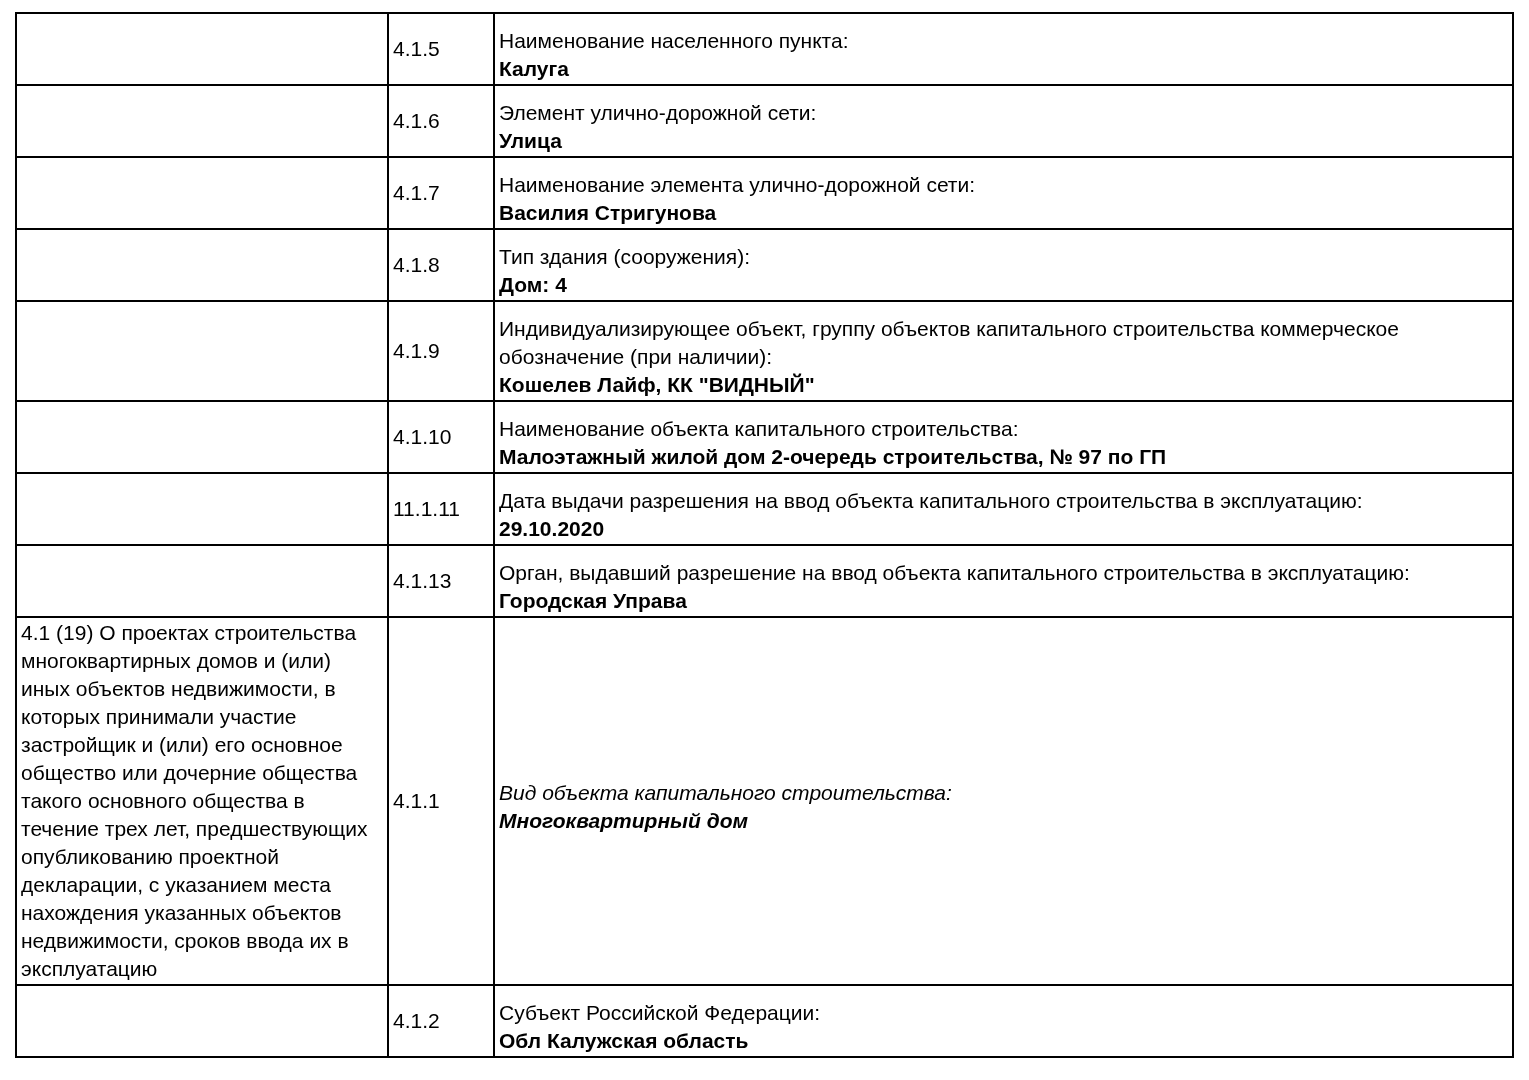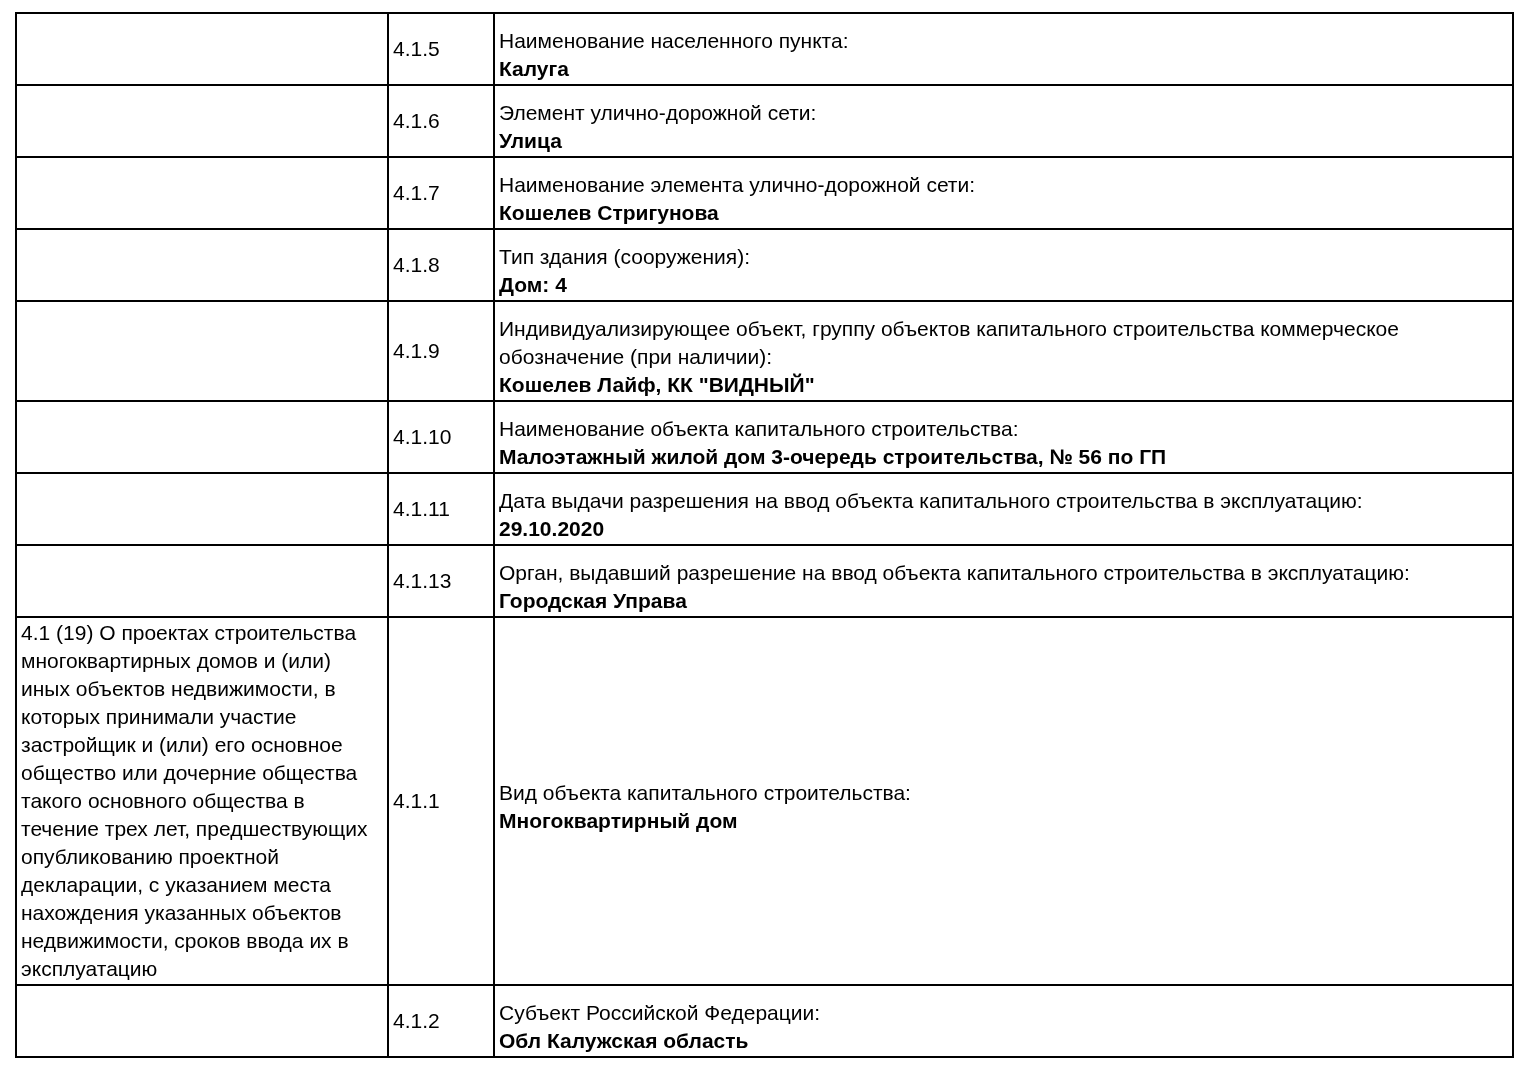--- a/index.html
+++ b/index.html
@@ -29,21 +29,21 @@
     padding: 1px 4px;
     font-size: 21px;
     line-height: 28px;
     vertical-align: top;
     overflow: hidden;
     word-wrap: break-word;
   }
   td.c1 { width: 372px; }
   td.c2 { width: 106px; vertical-align: middle; }
   td.c3 { width: 1019px; }
-  tr.tall > td.c3 { vertical-align: middle; }
+  tr.tall > td.c3 { vertical-align: middle; font-style: italic; }
   .value { font-weight: bold; }
   .vp { font-weight: bold; }
   .field-label { font-weight: normal; margin-top: 12px; }
 </style>
 </head>
 <body style="background: rgb(255, 255, 255); color: rgb(0, 0, 0);">
 
 <div class="page">
   <table class="decl">
     <colgroup>
@@ -80,21 +80,21 @@
 
   <tr>
     <td class="c1">
       <span class="section-label"></span>
     </td>
     <td class="c2">
       <span>4.1.7</span>
     </td>
     <td class="c3">
       <div class="field-label">Наименование элемента улично-дорожной сети:</div>
-      <div class="value-line"><span class="vp"></span><span class="value">Кошелев Стригунова</span></div>
+      <div class="value-line"><span class="vp"></span><span class="value">Василия Стригунова</span></div>
     </td>
   </tr>
 
   <tr>
     <td class="c1">
       <span class="section-label"></span>
     </td>
     <td class="c2">
       <span>4.1.8</span>
     </td>
@@ -119,30 +119,30 @@
 
   <tr>
     <td class="c1">
       <span class="section-label"></span>
     </td>
     <td class="c2">
       <span>4.1.10</span>
     </td>
     <td class="c3">
       <div class="field-label">Наименование объекта капитального строительства:</div>
-      <div class="value-line"><span class="vp"></span><span class="value">Малоэтажный жилой дом 3-очередь строительства, № 56 по ГП</span></div>
+      <div class="value-line"><span class="vp"></span><span class="value">Малоэтажный жилой дом 2-очередь строительства, № 97 по ГП</span></div>
     </td>
   </tr>
 
   <tr>
     <td class="c1">
       <span class="section-label"></span>
     </td>
     <td class="c2">
-      <span>4.1.11</span>
+      <span>11.1.11</span>
     </td>
     <td class="c3">
       <div class="field-label">Дата выдачи разрешения на ввод объекта капитального строительства в эксплуатацию:</div>
       <div class="value-line"><span class="vp"></span><span class="value">29.10.2020</span></div>
     </td>
   </tr>
 
 
   <tr>
     <td class="c1">

